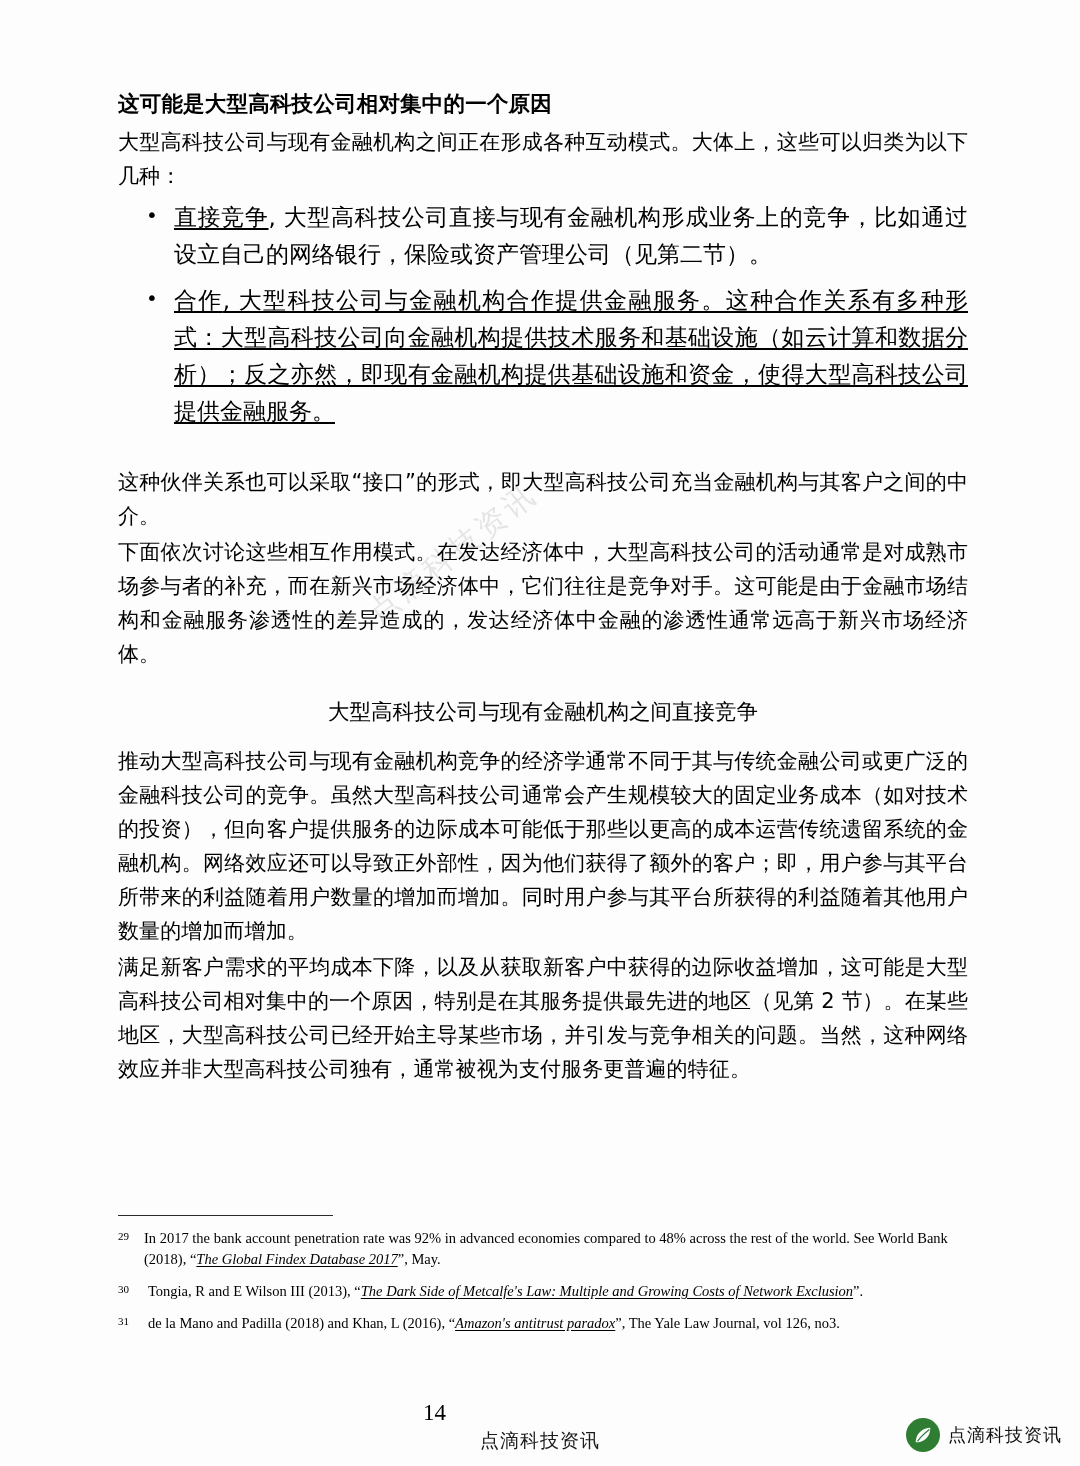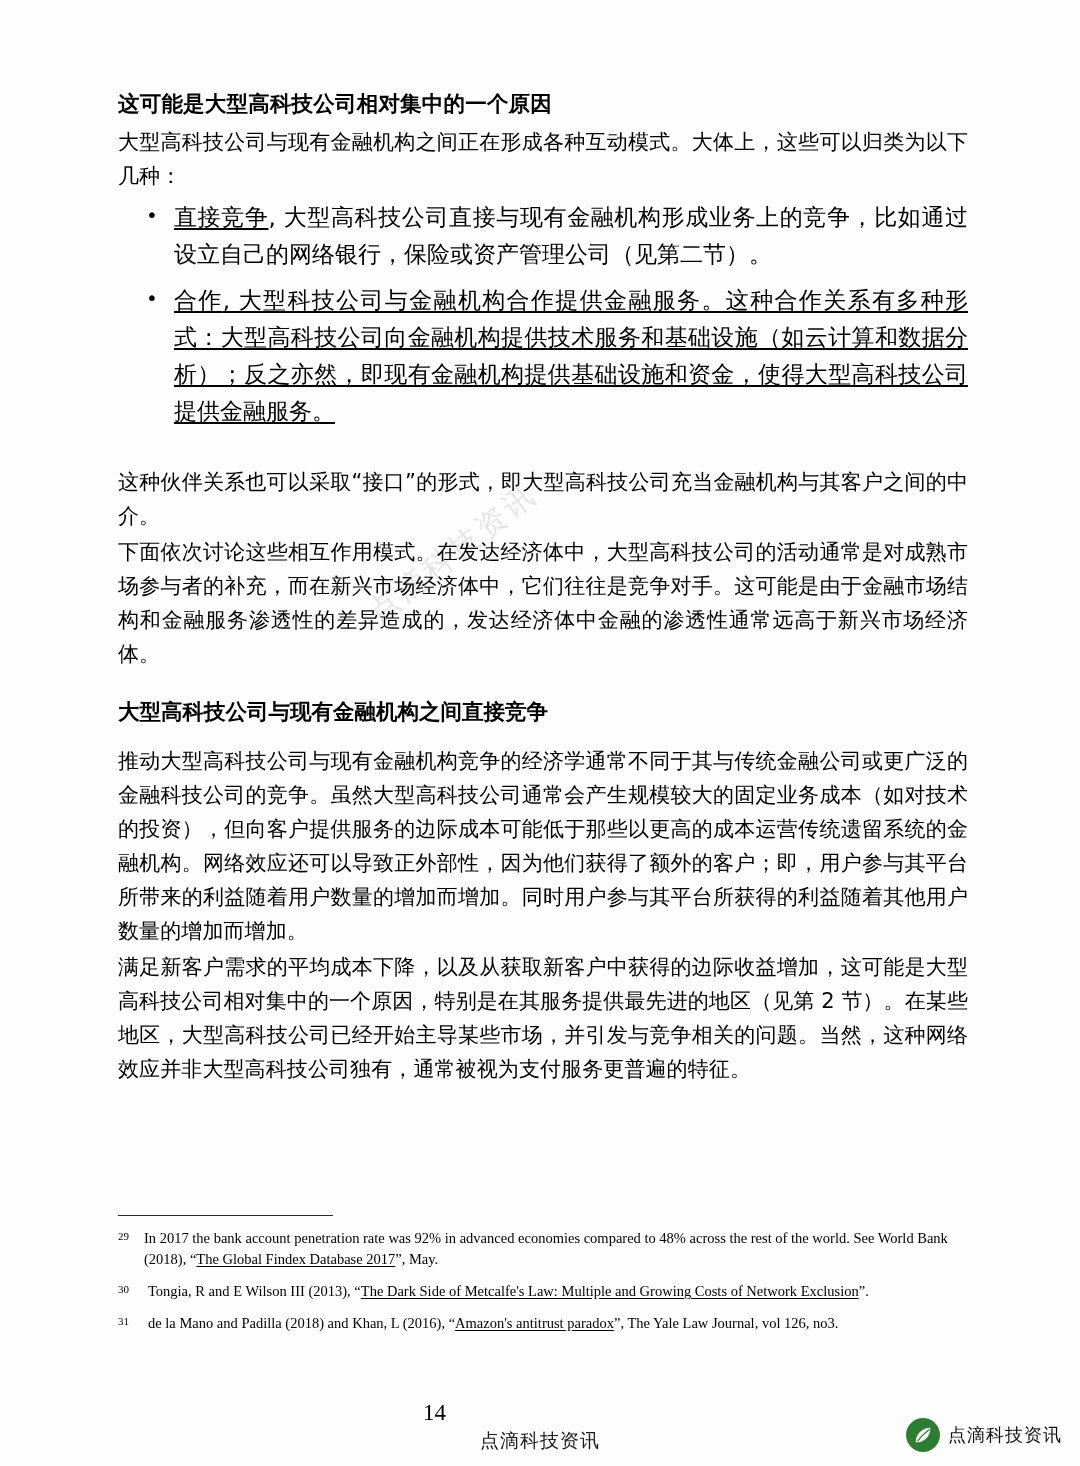--- a/index.html
+++ b/index.html
@@ -60,22 +60,23 @@
     font-size: 20px;
   }
   .u {
     text-decoration: underline;
     text-underline-offset: 3px;
   }
   .spacer-lg { height: 26px; }
 
   .heading2 {
     font-size: 21.5px;
-    font-weight: bold;
+    font-weight: normal;
     margin: 26px 0 18px 0;
+    text-align: center;
   }
 
   
   .footnote-rule {
     position: absolute;
     left: 118px;
     top: 1215px;
     width: 215px;
     height: 1px;
     background: #2b2b2b;
@@ -101,20 +102,21 @@
     padding-top: 1px;
   }
   .fn-num.wide {
     width: 30px;
     flex: 0 0 30px;
   }
   .fn-body {
     flex: 1;
   }
   .fn-link {
+    font-style: italic;
     text-decoration: underline;
     text-underline-offset: 2px;
   }
 
   .page-number {
     position: absolute;
     top: 1400px;
     left: 0;
     width: 869px;
     text-align: center;

